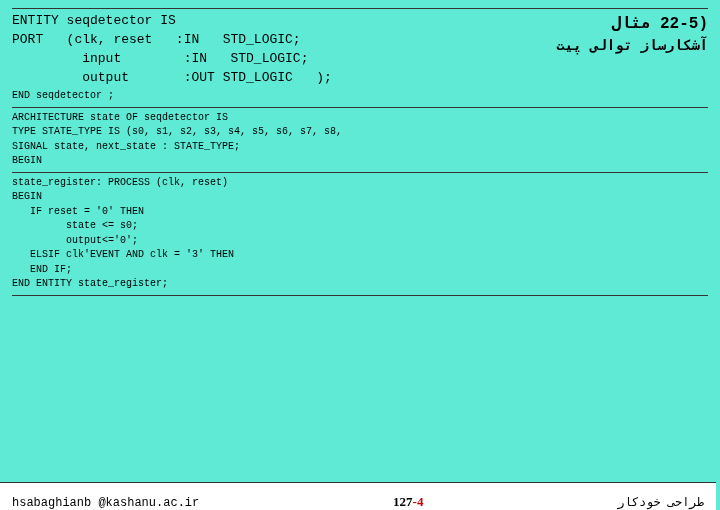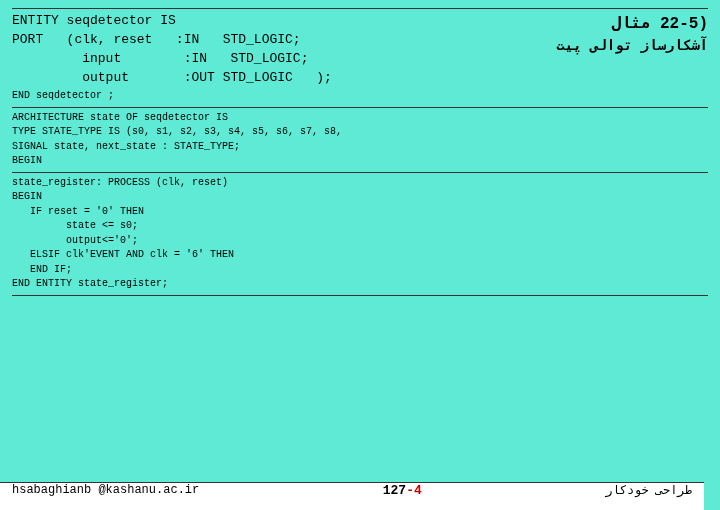--- a/index.html
+++ b/index.html
@@ -61,38 +61,38 @@
       color: #000000;
       line-height: 1.5;
       padding-left: 10px;
       white-space: nowrap;
     }
 
     .footer-bar {
       position: absolute;
       bottom: 0;
       left: 0;
-      right: 16px;
+      right: 4px;
       height: 28px;
       background: #ffffff;
       border-top: 1px solid #333;
       display: flex;
       justify-content: space-between;
-      align-items: flex-start;
+      align-items: flex-end;
       padding: 0 12px;
     }
 
     .footer-left {
       font-family: 'Courier New', Courier, monospace;
       font-size: 12px;
       color: #000;
     }
 
     .footer-center {
-      font-family: Liberation Mono, monospace;
+      font-family: Liberation Serif, serif;
       font-size: 13px;
       font-weight: bold;
       color: #000;
     }
 
     .footer-right {
       font-family: 'Courier New', Courier, monospace;
       font-size: 12px;
       color: #000;
       direction: rtl;
@@ -132,21 +132,21 @@
   </div>
 
   <div style="border-top: 1.5px solid #333; margin: 3px 0;"></div>
 
   <div class="code-block">
     <span class="code-line">state_register: PROCESS (clk, reset)</span>
     <span class="code-line">BEGIN</span>
     <span class="code-line">   IF reset = '0' THEN</span>
     <span class="code-line">         state &lt;= s0;</span>
     <span class="code-line">         output&lt;='0';</span>
-    <span class="code-line">   ELSIF clk'EVENT AND clk = '6' THEN</span>
+    <span class="code-line">   ELSIF clk'EVENT AND clk = '3' THEN</span>
     <span class="code-line">   END IF;</span>
     <span class="code-line">END ENTITY state_register;</span>
   </div>
 
   <div style="border-top: 1.5px solid #333; margin: 3px 0;"></div>
 
   <div class="footer-bar">
     <span class="footer-left">hsabaghianb @kashanu.ac.ir</span>
     <span class="footer-center">
       <span>127</span><span style="color:#cc0000;">-4</span>

